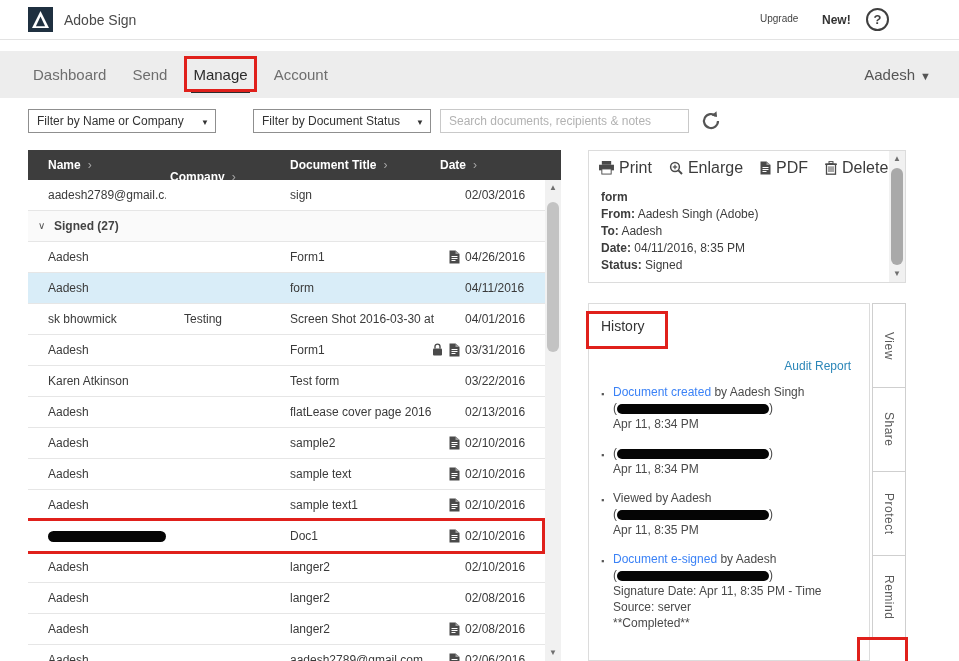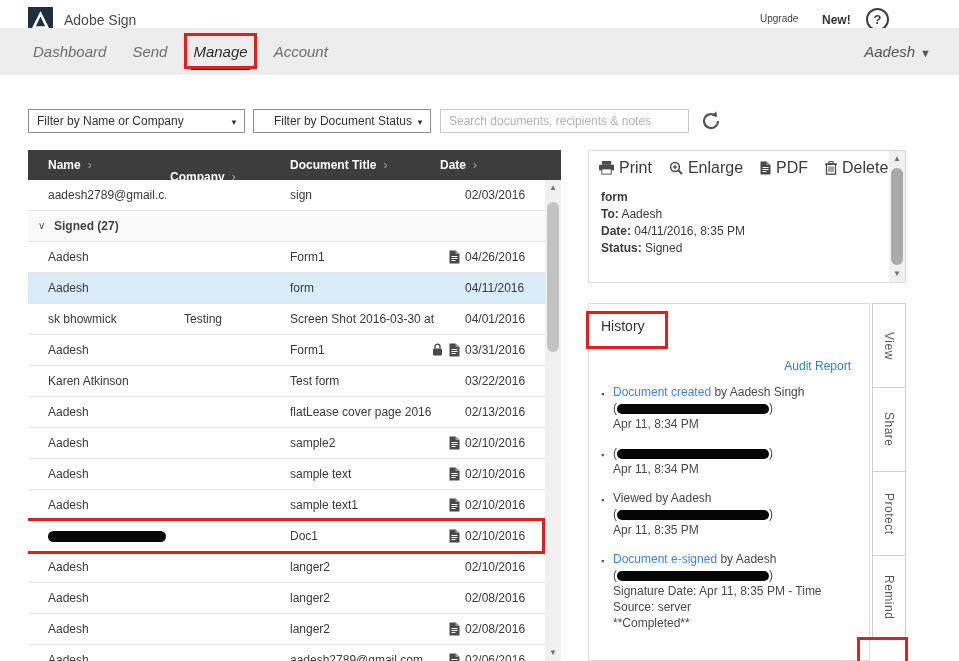--- a/index.html
+++ b/index.html
@@ -9,35 +9,35 @@
   
   .topbar { position:absolute; top:0; left:0; width:100%; height:40px; background:#fff; border-bottom:1px solid #e3e3e3; }
   .logo { position:absolute; left:28px; top:7px; width:25px; height:25px; }
   .app-name { position:absolute; left:64px; top:12px; font-size:14px; color:#4a4a4a; }
   .upgrade { position:absolute; left:760px; top:13px; font-size:10px; color:#444; cursor:pointer; }
   .newb { position:absolute; left:822px; top:13px; font-size:12px; color:#333; font-weight:bold; cursor:pointer; }
   .help { position:absolute; left:866px; top:8px; width:23px; height:23px; border:2px solid #3f3f3f; border-radius:50%;
           text-align:center; line-height:20px; font-weight:bold; font-size:13px; color:#3f3f3f; cursor:pointer; }
 
   
-  .navbar { position:absolute; top:28px; left:0; width:100%; height:47px; background:#ededed;font-style:italic; }
+  .navbar { position:absolute; top:51px; left:0; width:100%; height:47px; background:#ededed; }
   .nav-items { position:absolute; left:33px; top:0; height:100%; display:flex; align-items:center; gap:26px; }
   .nav-item { position:relative; font-size:15px; color:#6e6e6e; cursor:pointer; }
   .nav-item.active { color:#2c2c2c; }
   .underline { position:absolute; left:-2px; right:-2px; bottom:-10px; height:3px; background:#2c2c2c; }
   .nav-annotation { position:absolute; left:-9px; right:-9px; top:-10px; bottom:-9px; border:3px solid #e0201b; pointer-events:none; }
   .user-menu { position:absolute; right:28px; top:15px; font-size:15px; color:#555; cursor:pointer; }
   .user-menu .caret { font-size:11px; margin-left:5px; color:#555; }
 
   
   .sel { position:absolute; top:109px; height:24px; border:1px solid #8f8f8f; background:#fff; font-size:12px; color:#333;
          display:flex; align-items:center; padding:0 18px 0 8px; cursor:pointer; }
   .sel .arrow { position:absolute; right:6px; top:8px; font-size:8px; color:#333; }
-  .sel1 { left:28px; width:217px; }
-  .sel2 { left:253px; width:178px;justify-content:flex-end; }
+  .sel1 { left:28px; width:188px; }
+  .sel2 { left:253px; width:178px; }
   .search { position:absolute; left:440px; top:109px; width:249px; height:24px; border:1px solid #c9c9c9; font-size:12px;
             padding:0 8px; color:#333; outline:none; }
   .search::placeholder { color:#b2b2b2; }
   .refresh { position:absolute; left:699px; top:109px; width:24px; height:24px; cursor:pointer; }
 
   
   .doc-table { position:absolute; left:28px; top:150px; width:533px; height:511px; overflow:hidden; background:#5eead4; }
   .t-head { position:absolute; top:0; left:0; width:533px; height:30px; background:#3d3d3d; }
   .t-col { position:absolute; top:0; height:30px; line-height:30px; color:#fff; font-weight:bold; font-size:12px; cursor:pointer; white-space:nowrap; }
   .t-col .sort { color:#a5a5a5; font-size:12px; margin-left:7px; font-weight:normal; }
@@ -357,20 +357,21 @@
               <line x1="6" y1="5.3" x2="6" y2="11" stroke="#4a4a4a" stroke-width="1"></line>
               <line x1="8" y1="5.3" x2="8" y2="11" stroke="#4a4a4a" stroke-width="1"></line>
             </svg>
           </span>
           <span>Delete</span>
         </div>
       </div>
     <div class="doc-info">
       <div class="doc-title">form</div>
       <div>
+          <div class="info-line"><b>From:</b> <span>Aadesh Singh (Adobe)</span></div>
           <div class="info-line"><b>To:</b> <span>Aadesh</span></div>
           <div class="info-line"><b>Date:</b> <span>04/11/2016, 8:35 PM</span></div>
           <div class="info-line"><b>Status:</b> <span>Signed</span></div>
         </div>
     </div>
     <div class="d-scroll">
       <div class="s-arrow s-up">▲</div>
       <div class="d-thumb"></div>
       <div class="s-arrow s-down">▼</div>
     </div>

